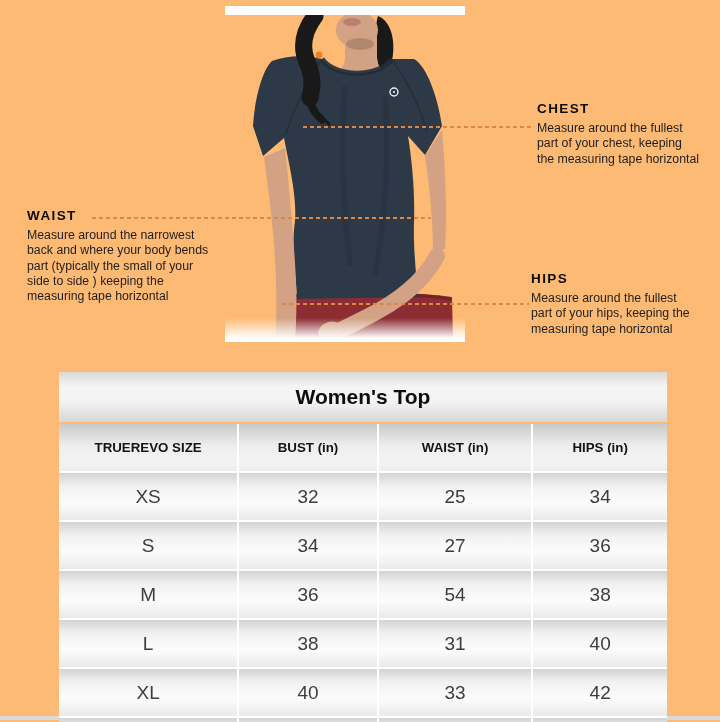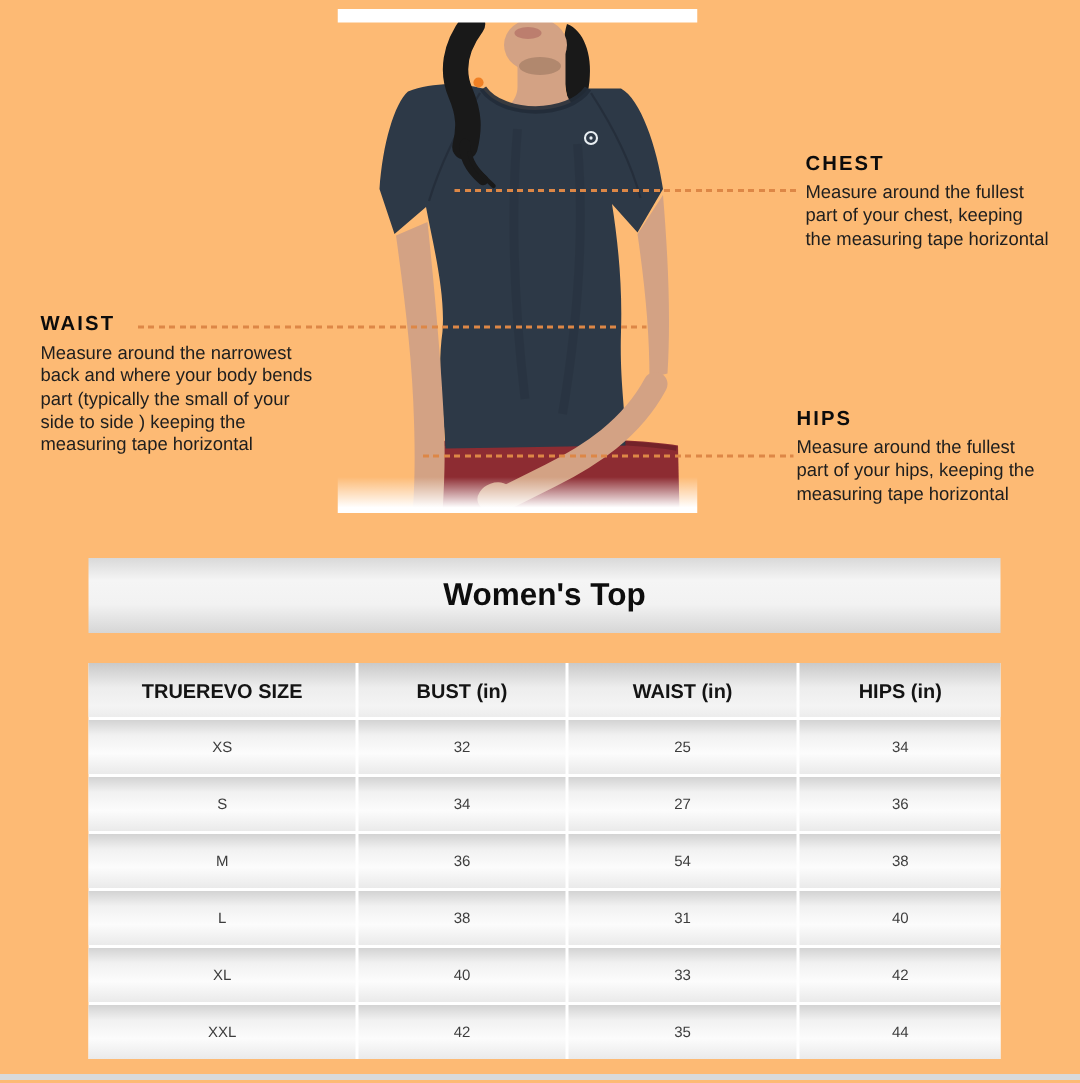--- a/index.html
+++ b/index.html
@@ -15,28 +15,28 @@
   .dash-hips{left:282px;top:303px;width:247px;}
   
   .callout{position:absolute;z-index:4;color:#111;}
   .callout .lbl{font-weight:bold;font-size:13.5px;letter-spacing:1.4px;color:#0c0c0c;margin-bottom:5px;}
   .callout .ln{font-size:12.3px;line-height:15.3px;color:#1e1e1e;}
   .co-chest{left:537px;top:101px;width:178px;}
   .co-waist{left:27px;top:208px;width:205px;}
   .co-hips{left:531px;top:271px;width:178px;}
   
   .table{position:absolute;left:59px;top:372px;width:608px;z-index:2;}
-  .t-title{height:50px;margin-bottom:20px;display:flex;align-items:center;justify-content:center;
+  .t-title{height:50px;margin-bottom:2px;display:flex;align-items:center;justify-content:center;
            font-size:21px;font-weight:bold;color:#0d0d0d;
            background:linear-gradient(#d9d9d9,#f5f5f5 30%,#f2f2f2 62%,#d6d6d6);}
   .t-grid{display:grid;grid-template-columns:180fr 139fr 154fr 135fr;gap:2px;background:#fff;}
-  .t-grid>div{height:36px;display:flex;align-items:center;justify-content:center;}
+  .t-grid>div{height:47px;display:flex;align-items:center;justify-content:center;}
   .th{font-weight:bold;font-size:13.3px;color:#141414;
       background:linear-gradient(#c9c9c9,#ededed 45%,#f4f4f4 80%,#ececec);}
-  .td{font-size:10px;color:#3d3d3d;
+  .td{font-size:19px;color:#3d3d3d;
       background:linear-gradient(#d3d3d3,#f1f1f1 28%,#fcfcfc 62%,#eaeaea);}
   
   .bottom-bar{position:absolute;left:0;top:716px;width:720px;height:4px;background:#d8dadb;}
 </style>
 </head>
 <body>
 
 <div class="stage">
 
   <div class="figure-wrap">

